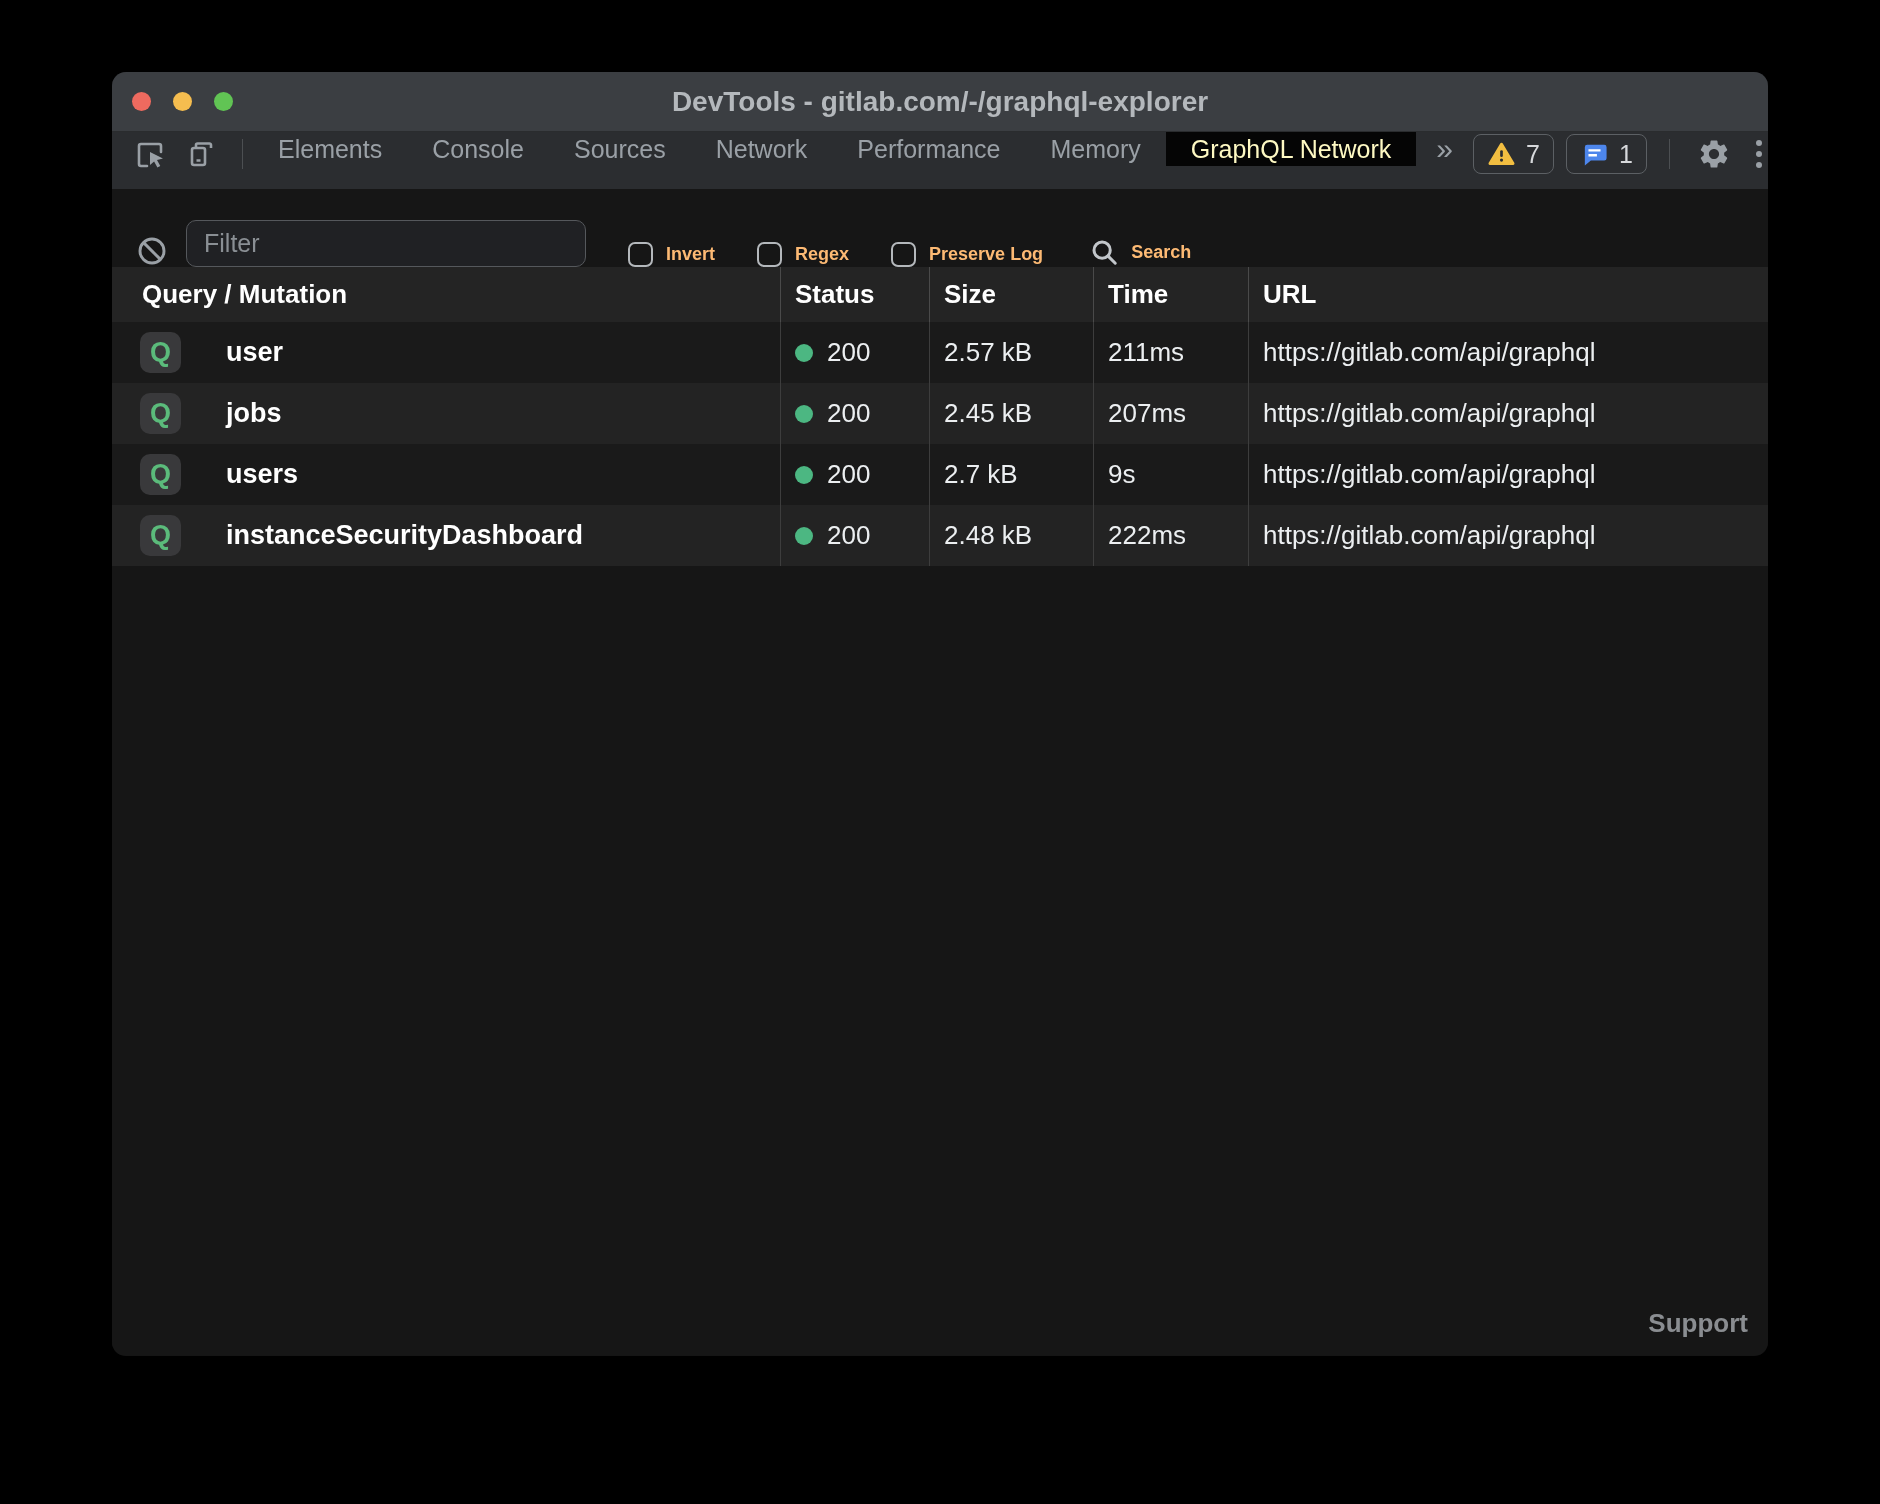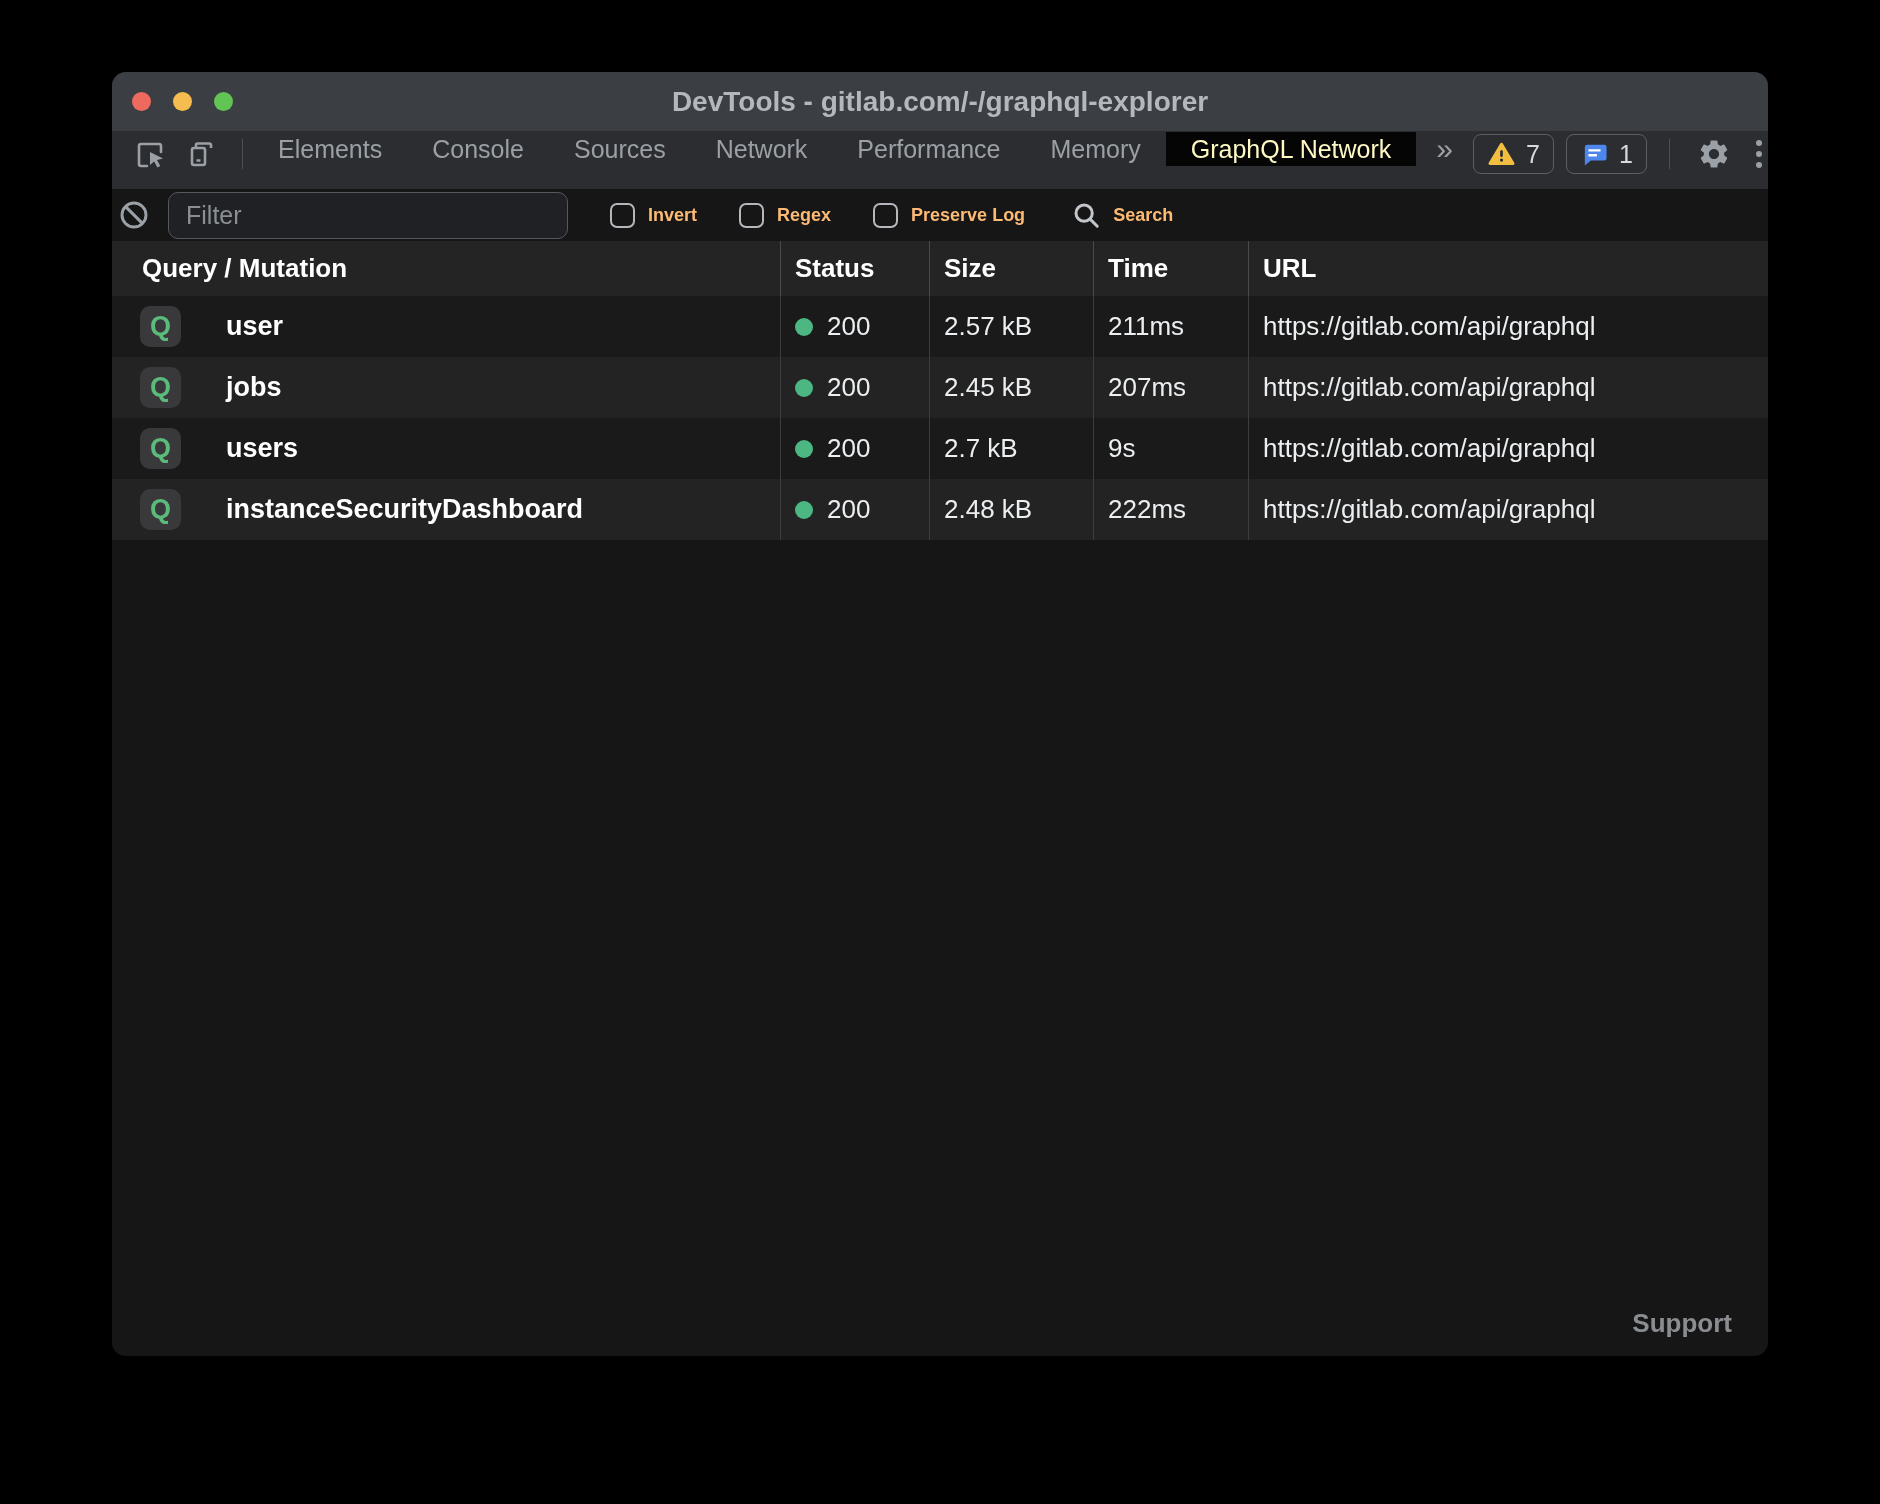--- a/index.html
+++ b/index.html
@@ -41,21 +41,21 @@
   .count-badge {
     display: flex; align-items: center; gap: 10px; height: 40px; padding: 0 13px;
     border: 1px solid #5c6064; border-radius: 8px; color: #d7d9dc; font-size: 25px;
   }
   .dots-icon { display: flex; flex-direction: column; gap: 5px; padding: 0 8px; }
   .dots-icon i { width: 6px; height: 6px; border-radius: 50%; background: #9aa0a6; display: block; }
 
   
   .panel { position: relative; height: calc(100% - 118px); background: #161616; }
 
-  .filterbar { height: 52px; display: flex; align-items: center; padding: 0 6px; }
+  .filterbar { height: 78px; display: flex; align-items: flex-end; padding: 0 24px; }
   .filter-input {
     margin-left: 18px; width: 400px; height: 47px; background: #202124;
     border: 1px solid #55585c; border-radius: 10px; color: #e8eaed;
     font-size: 25px; padding: 0 17px; outline: none;
     font-family: "Liberation Sans", "DejaVu Sans", sans-serif;
   }
   .filter-input::placeholder { color: #8a8f94; }
   .check-group { display: flex; align-items: center; gap: 13px; margin-left: 42px; cursor: default; }
   .checkbox { width: 25px; height: 25px; border: 2.5px solid #b4b8bc; border-radius: 7px; background: transparent; }
   .check-label, .search-label { color: #fdba74; font-weight: 600; font-size: 18px; white-space: nowrap; }
@@ -75,21 +75,21 @@
   .td { display: flex; align-items: center; color: #eceff1; font-size: 26px;
     padding-left: 14px; border-right: 1px solid #3d3d3d; overflow: hidden; white-space: nowrap; }
   .td:last-child { border-right: none; }
   .td.query { gap: 21px; padding-left: 12px; }
   .q-badge { width: 41px; height: 41px; border-radius: 10px; background: #39393b;
     display: flex; align-items: center; justify-content: center;
     color: #5bbb7b; font-weight: bold; font-size: 27px; flex: none; }
   .query-name { font-weight: bold; font-size: 27px; color: #ffffff; margin-left: 24px; }
   .status-dot { width: 18px; height: 18px; border-radius: 50%; background: #4cb782; margin-right: 14px; flex: none; }
 
-  .support { position: absolute; right: 36px; bottom: 16px; color: #8a8d91; font-weight: bold; font-size: 26px; }
+  .support { position: absolute; right: 20px; bottom: 16px; color: #8a8d91; font-weight: bold; font-size: 26px; }
 </style>
 </head>
 <body>
 
 <div class="window">
 
   <div class="titlebar">
     <div class="traffic-lights">
       <span class="tl red"></span>
       <span class="tl yellow"></span>

